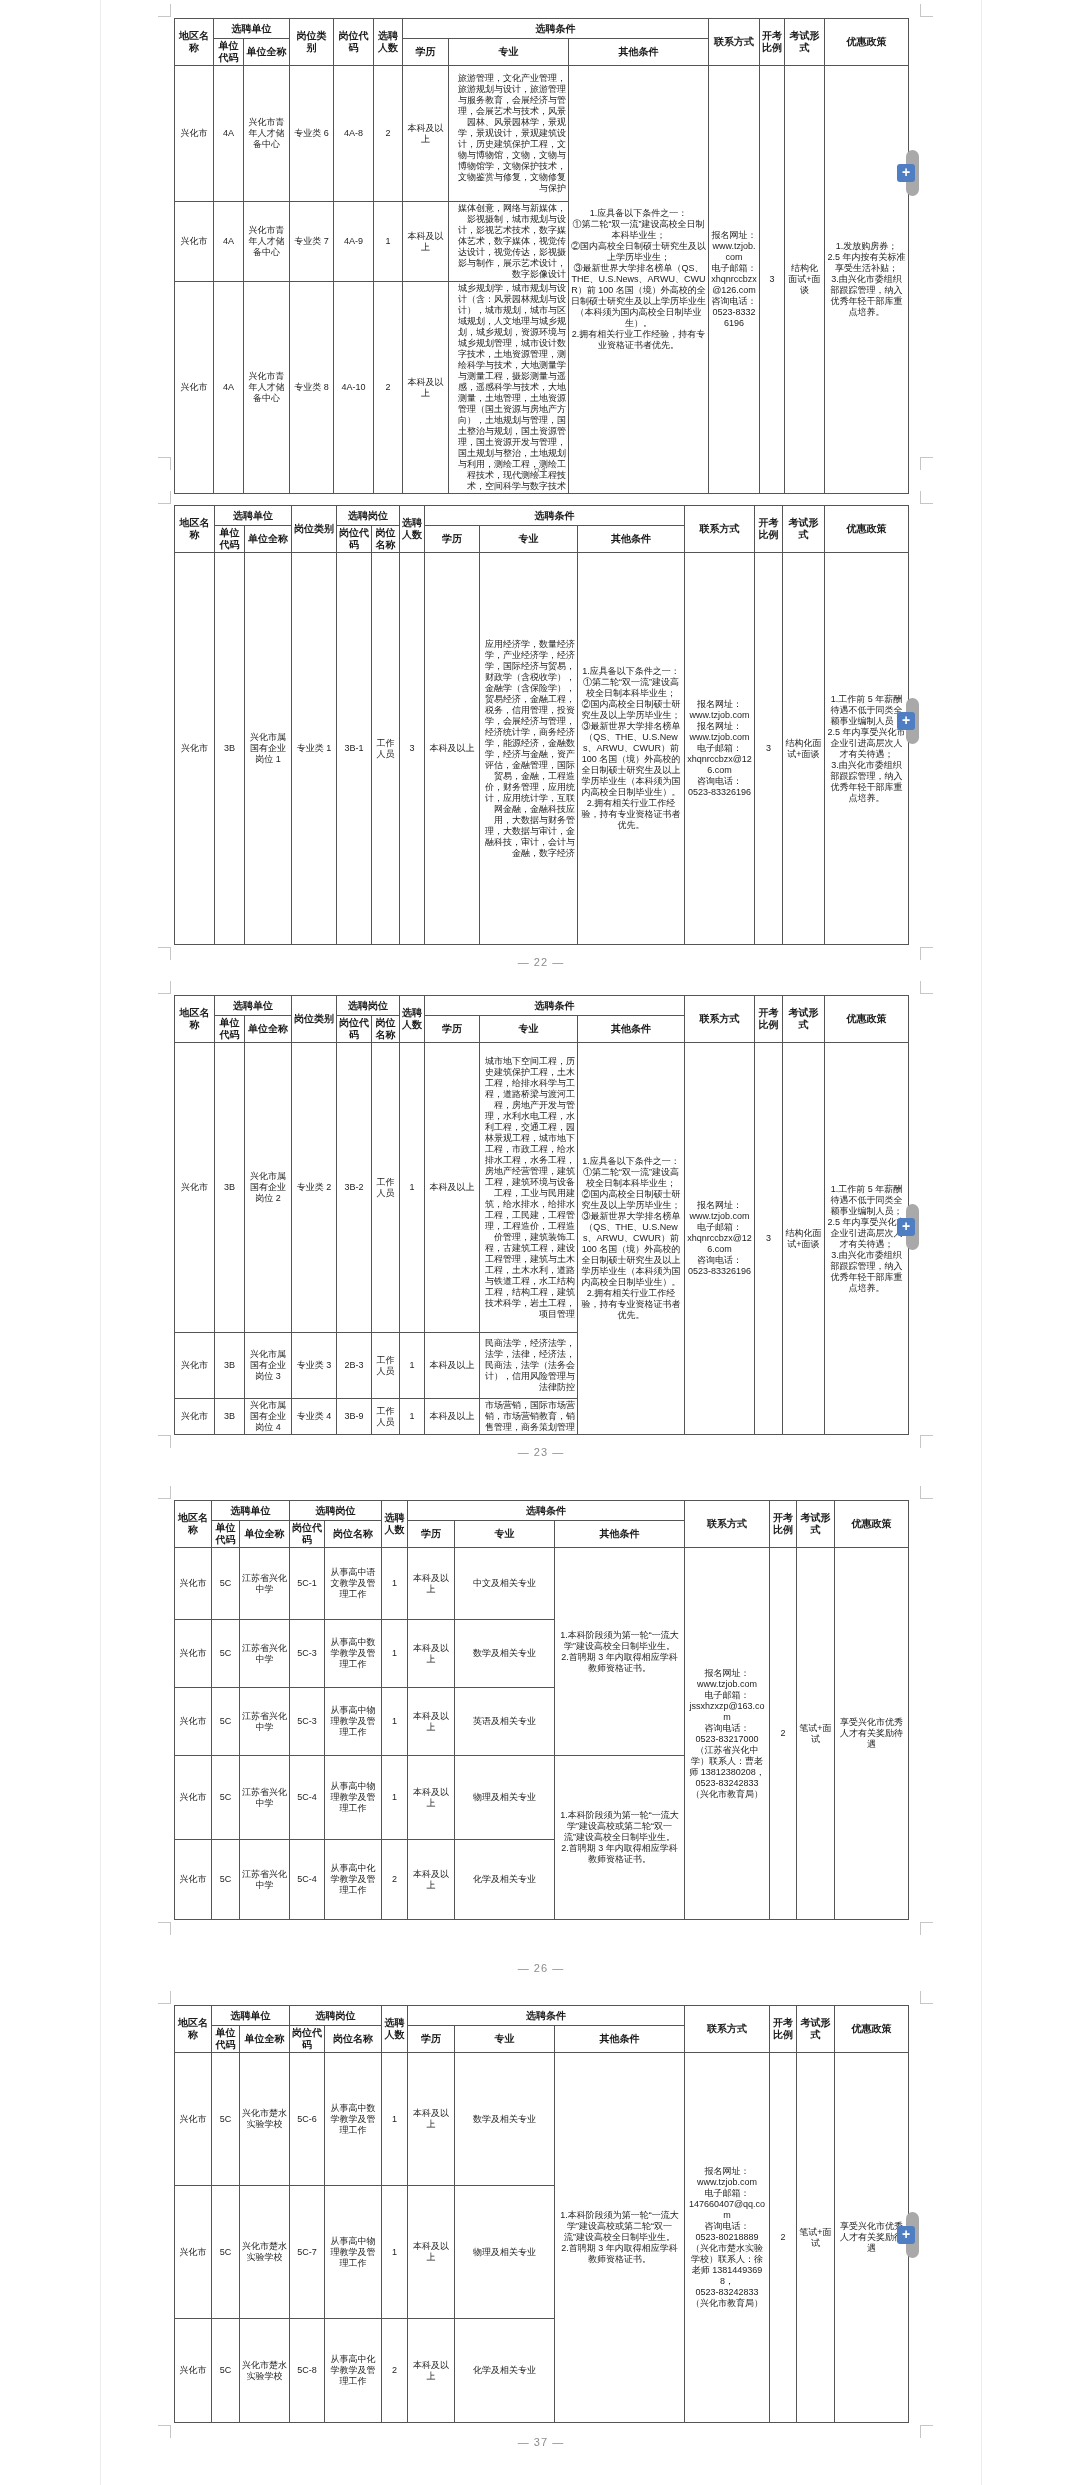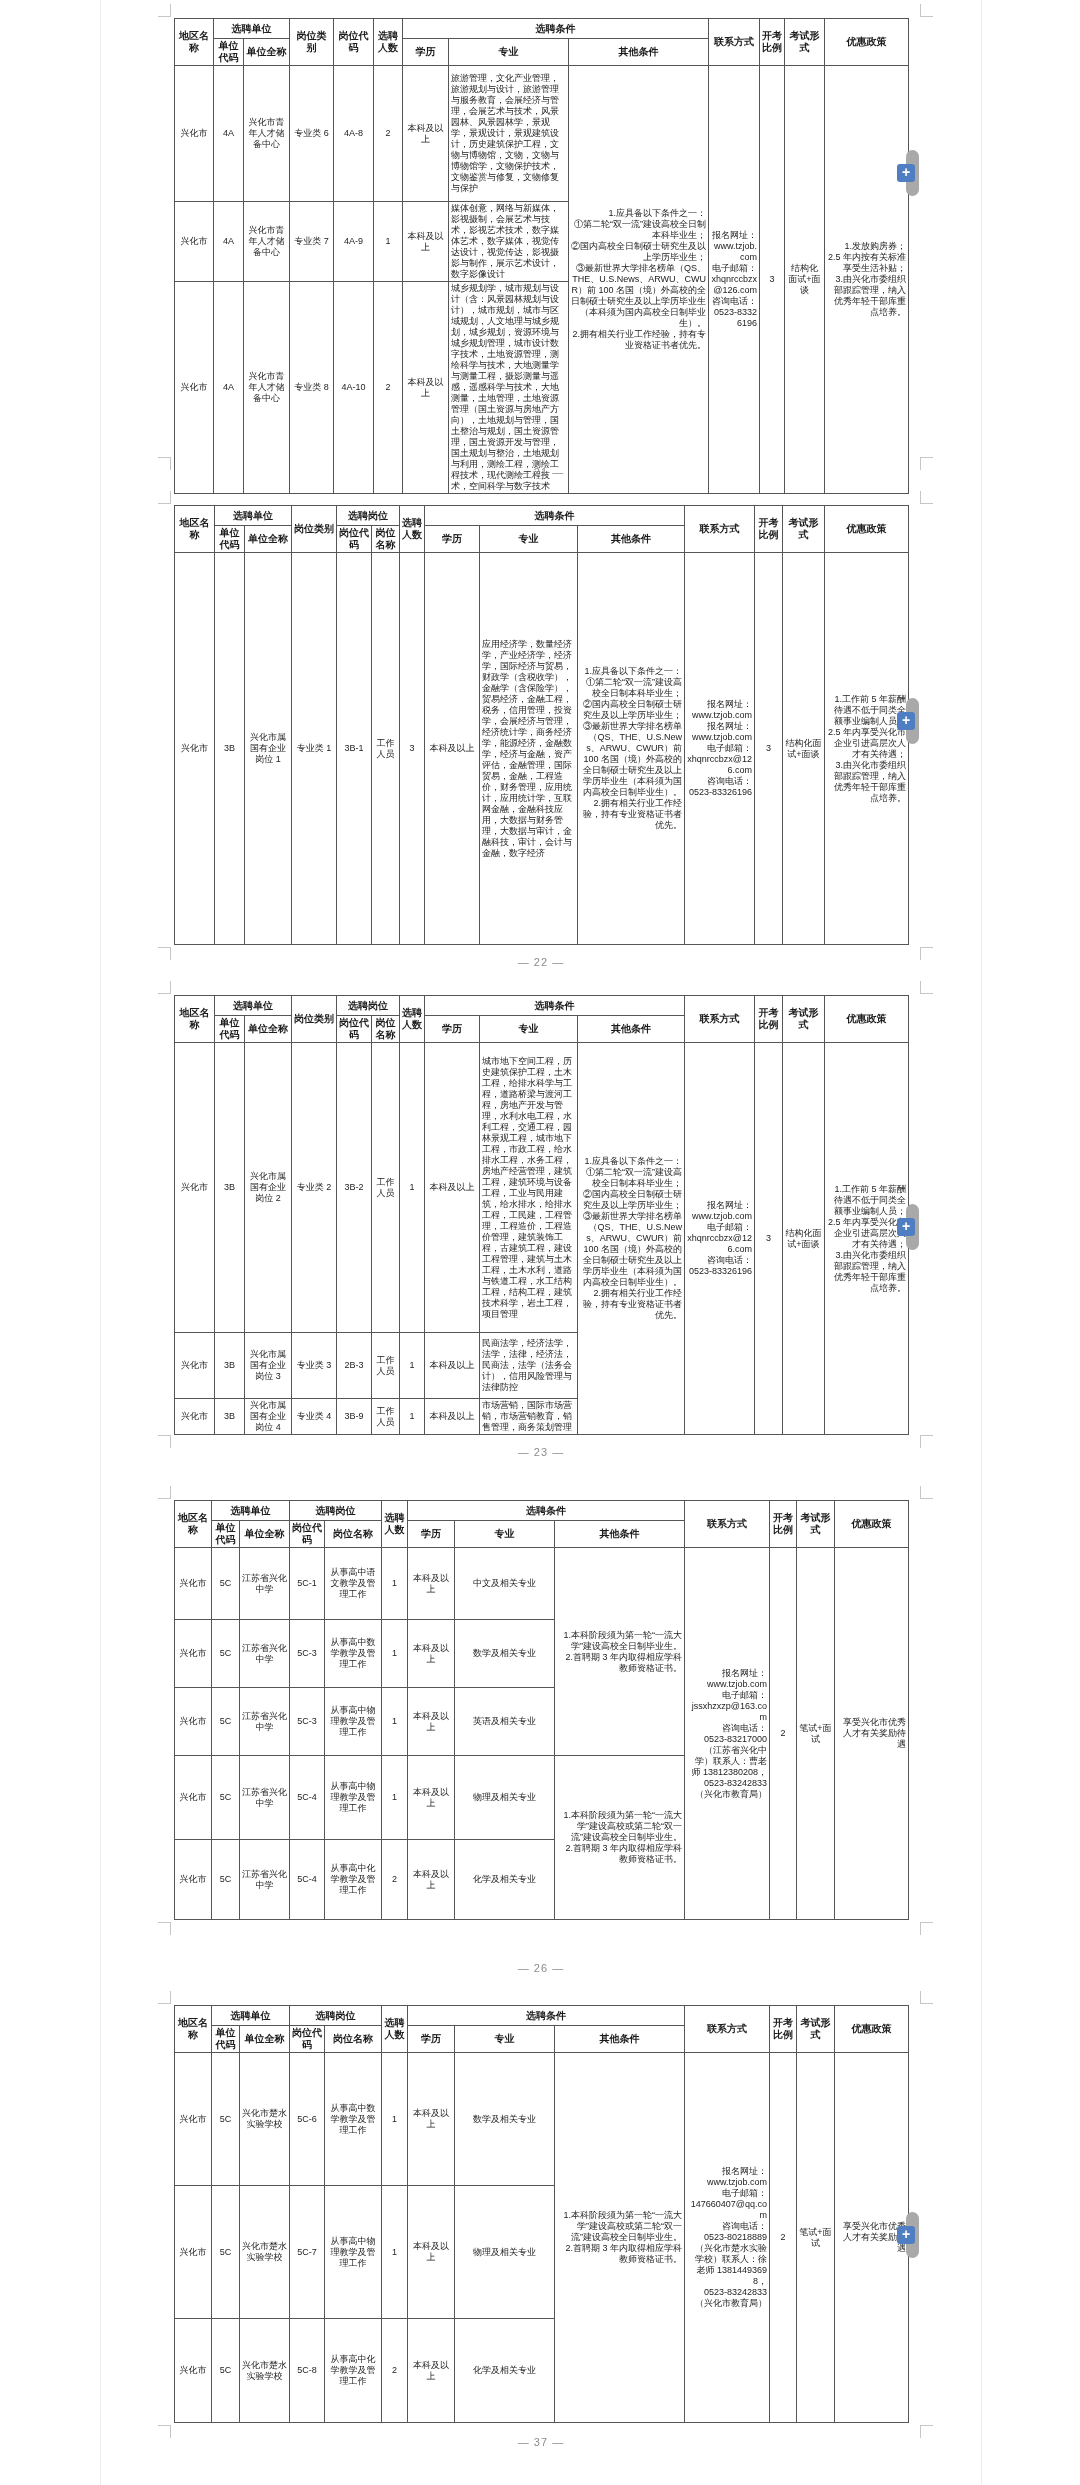--- a/index.html
+++ b/index.html
@@ -4,22 +4,22 @@
 <style>
   html,body{margin:0;padding:0;}
   body{width:1080px;height:2485px;position:relative;background:#ffffff;
        font-family:"Liberation Sans",sans-serif;color:#1c1c1c;overflow:hidden;}
   .page-edge{position:absolute;top:0;bottom:0;width:1px;background:#ededed;}
   .sec{position:absolute;left:174px;width:734px;}
   table.grid{width:734px;border-collapse:collapse;table-layout:fixed;}
   .grid th,.grid td{border:1px solid #555;padding:1px 2px;font-size:9px;line-height:11px;
        text-align:center;vertical-align:middle;word-break:break-all;color:#1c1c1c;}
   .grid th{font-weight:bold;font-size:10px;line-height:12px;background:#fff;}
-  .grid td.l{text-align:right;white-space:pre-line;}
-  .grid td.m{text-align:left;}
+  .grid td.l{text-align:center;white-space:pre-line;}
+  .grid td.m{text-align:right;}
   .pn{position:absolute;left:174px;width:734px;text-align:center;color:#8c8c8c;
       font-size:11px;letter-spacing:1px;}
   .mark{position:absolute;width:12px;height:12px;}
   .m-tl{border-right:1px solid #c6c6c6;border-bottom:1px solid #c6c6c6;}
   .m-tr{border-left:1px solid #c6c6c6;border-bottom:1px solid #c6c6c6;}
   .m-bl{border-right:1px solid #c6c6c6;border-top:1px solid #c6c6c6;}
   .m-br{border-left:1px solid #c6c6c6;border-top:1px solid #c6c6c6;}
   .float-tab{position:absolute;left:906px;width:13px;height:46px;background:#a9a9a9;
       border-radius:7px;}
   .float-tab .plus{position:absolute;left:-9px;top:14px;width:18px;height:18px;
@@ -100,21 +100,21 @@
 3.由兴化市委组织部跟踪管理，纳入优秀年轻干部库重点培养。</td>
 </tr>
 <tr style="height:64px">
 <td>兴化市</td>
 <td>4A</td>
 <td>兴化市青年人才储备中心</td>
 <td>专业类 7</td>
 <td>4A-9</td>
 <td>1</td>
 <td>本科及以上</td>
-<td class="m">媒体创意，网络与新媒体，影视摄制，会展艺术与技术，影视艺术技术，数字媒体艺术，数字媒体，视觉传达设计，视觉传达，影视摄影与制作，展示艺术设计，数字影像设计</td>
+<td class="m">媒体创意，网络与新媒体，影视摄制，城市规划与设计，影视艺术技术，数字媒体艺术，数字媒体，视觉传达设计，视觉传达，影视摄影与制作，展示艺术设计，数字影像设计</td>
 </tr>
 <tr>
 <td>兴化市</td>
 <td>4A</td>
 <td>兴化市青年人才储备中心</td>
 <td>专业类 8</td>
 <td>4A-10</td>
 <td>2</td>
 <td>本科及以上</td>
 <td class="m">城乡规划学，城市规划与设计（含：风景园林规划与设计），城市规划，城市与区域规划，人文地理与城乡规划，城乡规划，资源环境与城乡规划管理，城市设计数字技术，土地资源管理，测绘科学与技术，大地测量学与测量工程，摄影测量与遥感，遥感科学与技术，大地测量，土地管理，土地资源管理（国土资源与房地产方向），土地规划与管理，国土整治与规划，国土资源管理，国土资源开发与管理，国土规划与整治，土地规划与利用，测绘工程，测绘工程技术，现代测绘工程技术，空间科学与数字技术</td>

